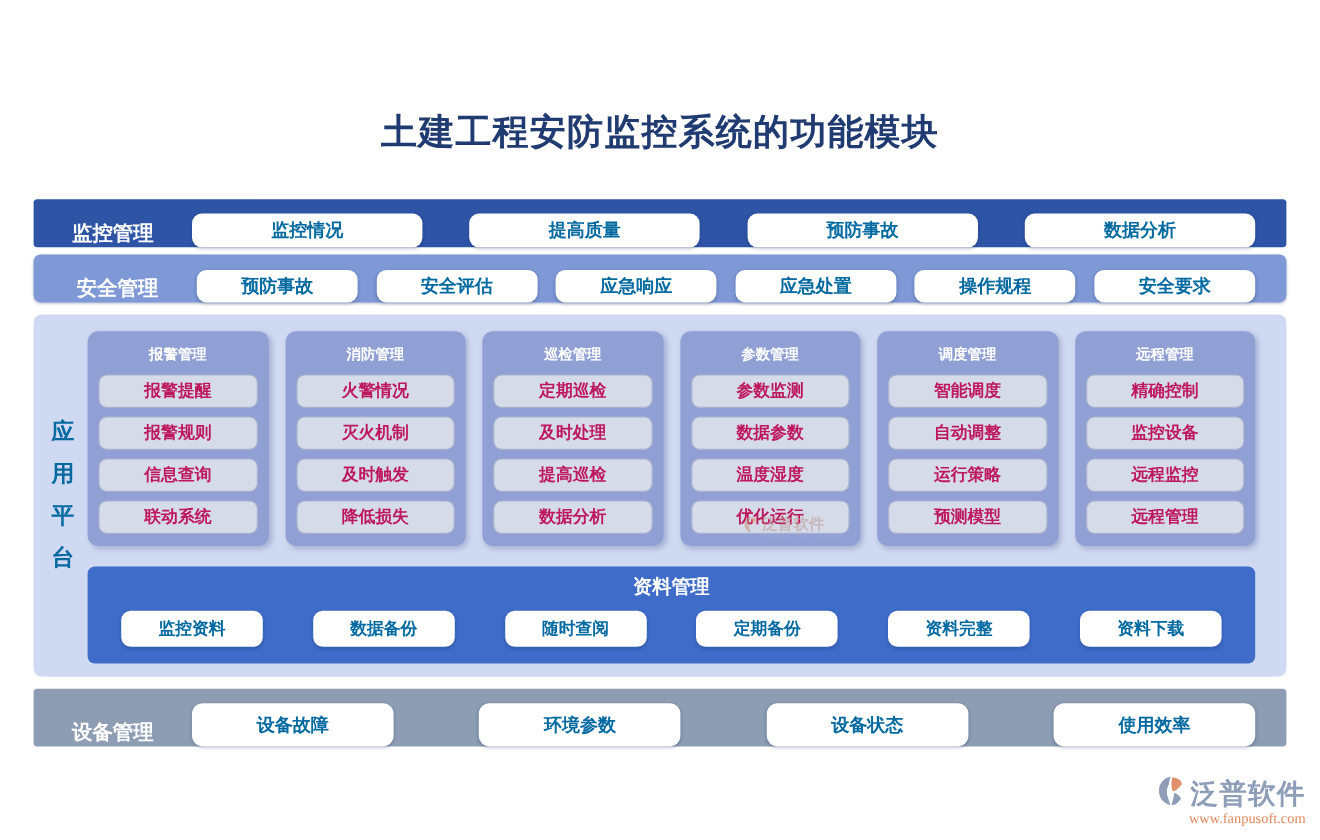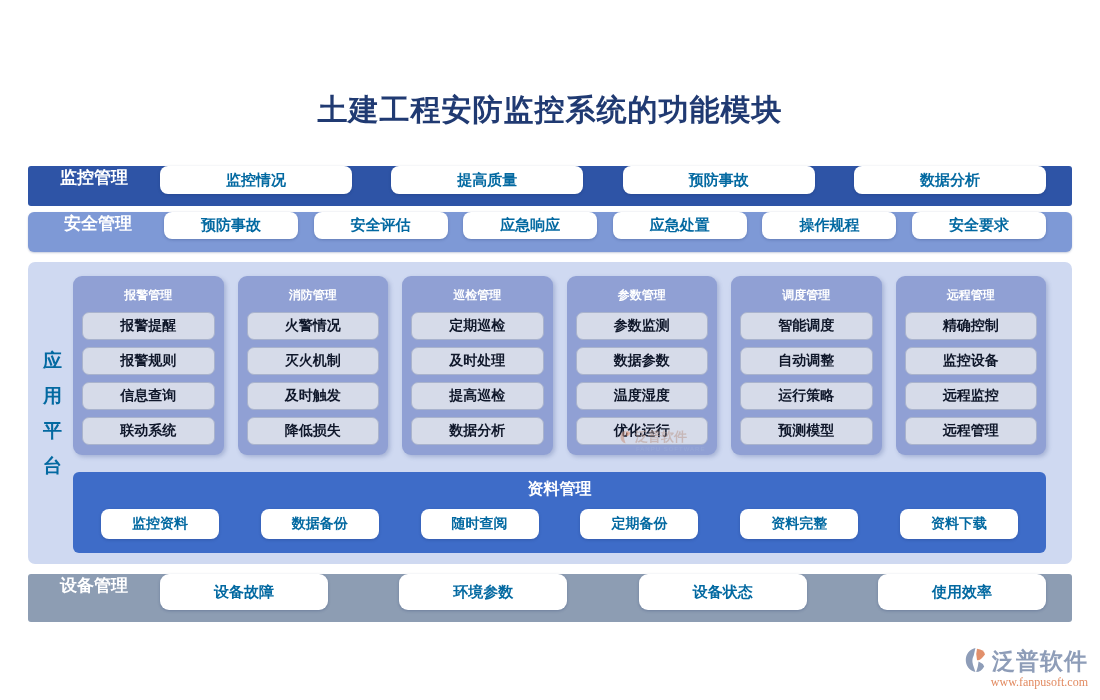--- a/index.html
+++ b/index.html
@@ -7,21 +7,21 @@
     position:relative; width:1100px; height:700px; background:#ffffff;
     font-family:"Liberation Sans", sans-serif; overflow:hidden;
   }
   .title {
     position:absolute; top:90px; left:0; width:100%; text-align:center;
     font-size:30px; font-weight:bold; color:#203a72; letter-spacing:1px;
   }
   
   .bar {
     position:absolute; left:28px; width:1044px; box-sizing:border-box;
-    display:flex; align-items:flex-start;
+    display:flex; align-items:flex-end;
   }
   .bar-label { font-weight:bold; color:#ffffff; font-size:17px; width:100px; flex:none; }
   .bar1 { top:166px; height:40px; background:#2e54a6; border-radius:3px; padding:0 26px 0 32px; }
   .bar2 { top:212px; height:40px; background:#7e99d6; border-radius:6px; padding:0 26px 0 36px; box-shadow:0 1px 2px rgba(70,90,140,.3); }
   .bar3 { top:574px; height:48px; background:#8d9db3; border-radius:3px; padding:0 26px 0 32px; }
   .btns { flex:1; display:flex; justify-content:space-between; align-items:center; }
   .pill {
     background:#ffffff; display:flex; align-items:center; justify-content:center;
     font-weight:bold; color:#0369a1; border-radius:8px;
     box-shadow:0 1px 3px rgba(20,40,90,.25); cursor:default;
@@ -42,21 +42,21 @@
   }
   .cols { position:absolute; left:45px; top:14px; width:973px; display:flex; gap:14px; }
   .col {
     flex:1; background:#90a0d4; border-radius:9px; padding:8px 9px 10px;
     box-shadow:2px 2px 4px rgba(70,90,150,.3);
   }
   .col-header { text-align:center; color:#ffffff; font-weight:bold; font-size:12px; padding:3px 0 8px; }
   .col-item {
     height:28px; background:#d6dbe9; border:1px solid #a9b3cd; border-radius:7px;
     display:flex; align-items:center; justify-content:center; box-sizing:border-box;
-    font-size:14px; font-weight:bold; color:#0f172a;
+    font-size:14px; font-weight:bold; color:#be185d;
   }
   .col-item + .col-item { margin-top:7px; }
 
   
   .datapanel {
     position:absolute; left:45px; top:210px; width:973px; height:81px;
     background:#3e6cc8; border-radius:6px;
   }
   .datapanel-title { text-align:center; color:#ffffff; font-weight:bold; font-size:16px; padding-top:7px; }
   .datapanel-btns { position:absolute; left:28px; right:28px; top:37px; display:flex; justify-content:space-between; }

